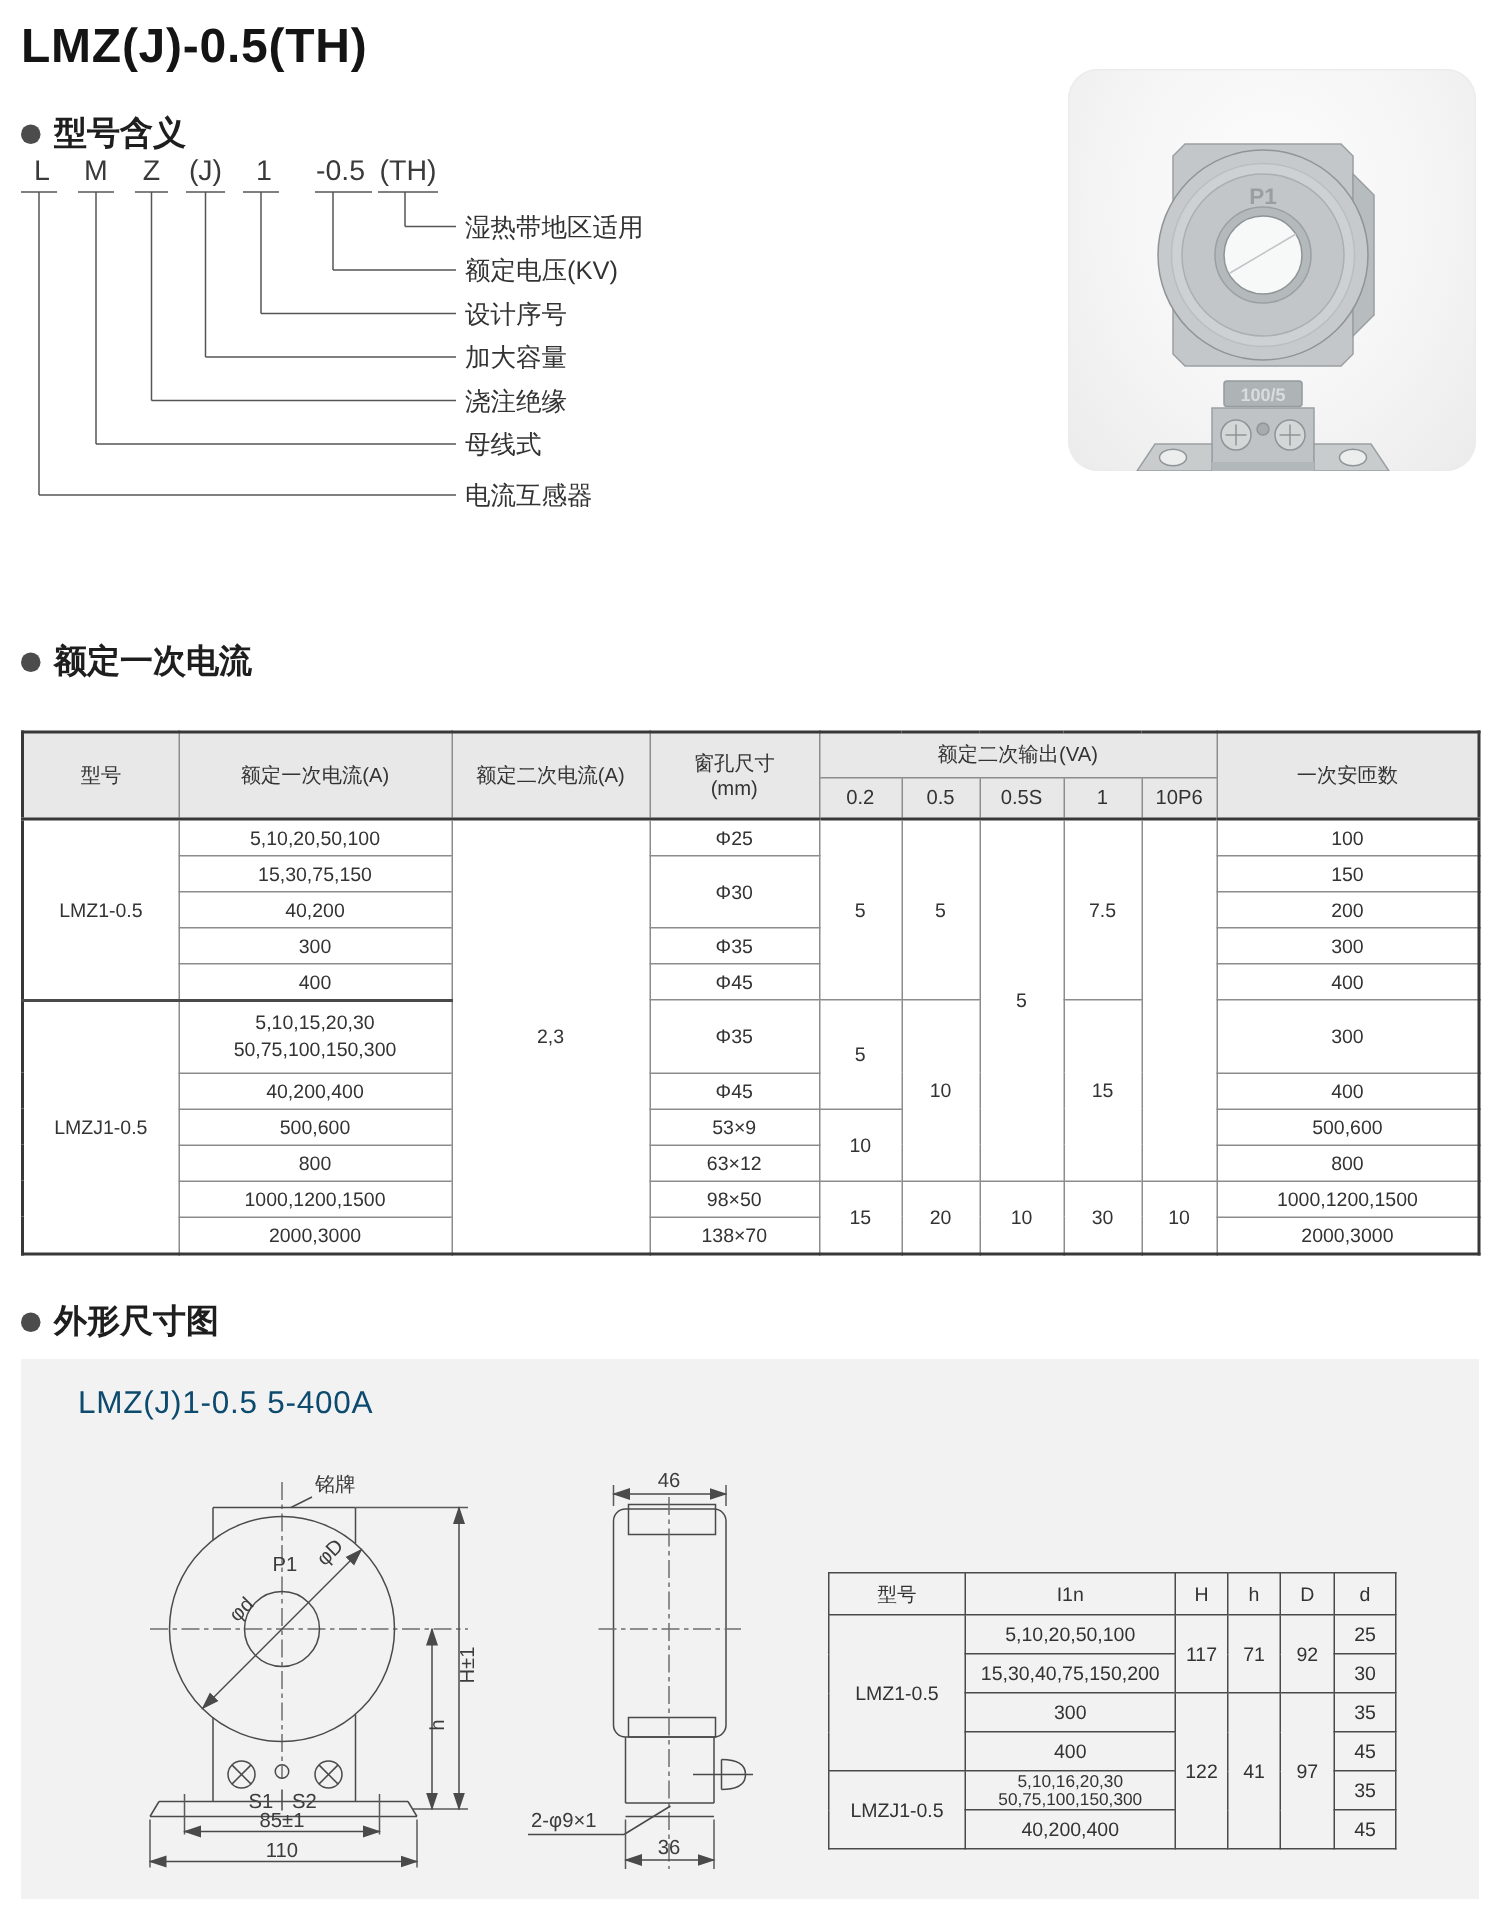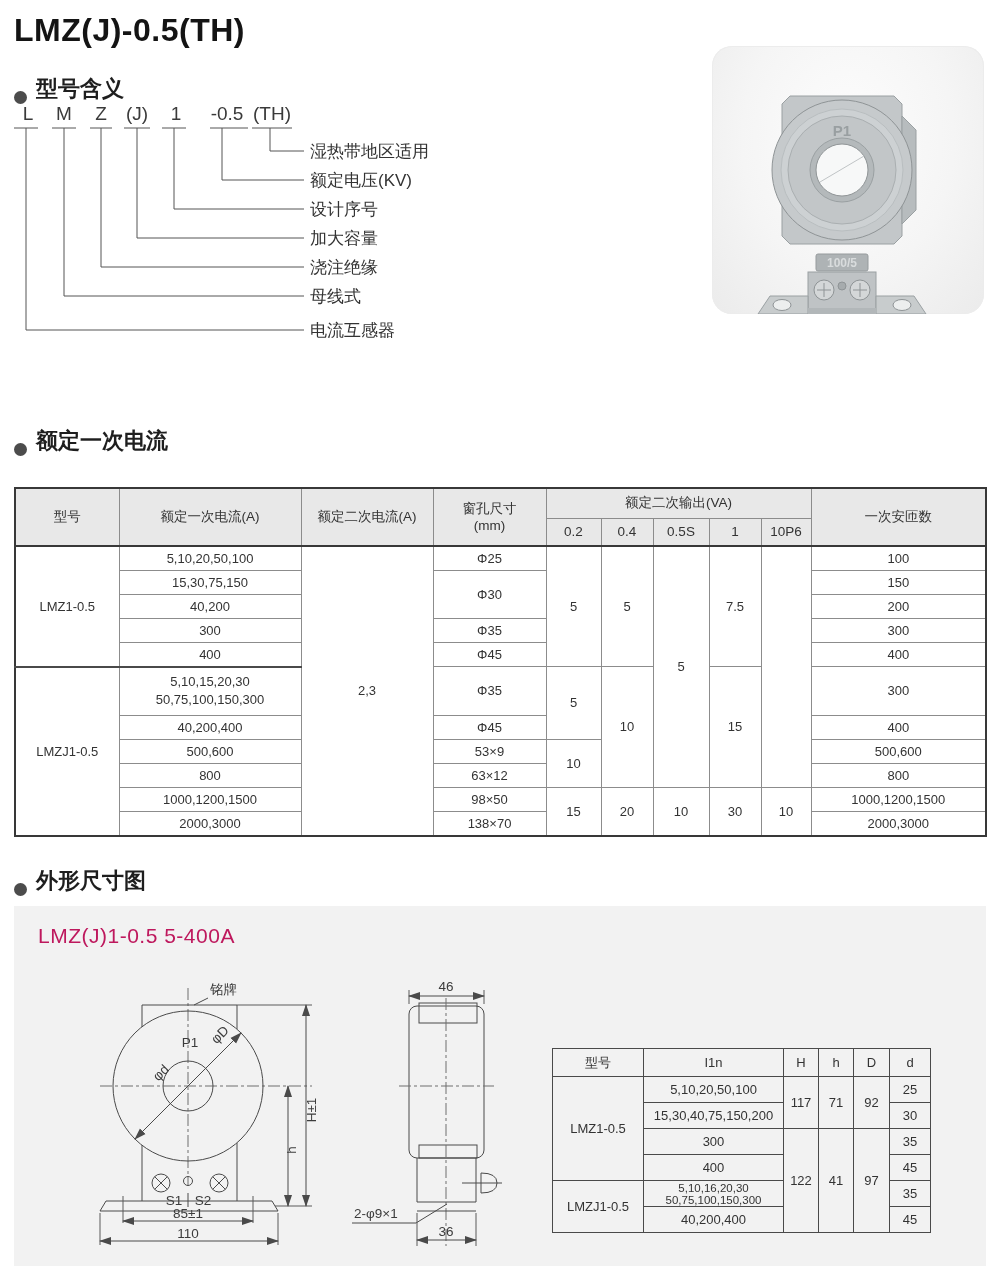--- a/index.html
+++ b/index.html
@@ -1,39 +1,39 @@
 <!DOCTYPE html>
 <html><head>
 <meta charset="utf-8">
 <style>
   html,body{margin:0;padding:0;background:#fff;}
   .page{position:relative;width:1000px;height:1280px;background:#ffffff;overflow:hidden;
         font-family:"Liberation Sans",sans-serif;color:#333;}
   .abs{position:absolute;}
   .page-title{left:14px;top:12px;font-size:32px;font-weight:bold;color:#141414;letter-spacing:.5px;}
-  .sec-head{display:flex;align-items:flex-end;font-size:22px;font-weight:bold;color:#1e1e1e;}
+  .sec-head{display:flex;align-items:center;font-size:22px;font-weight:bold;color:#1e1e1e;}
   .bullet{width:13px;height:13px;border-radius:50%;background:#4c4c4c;margin-right:9px;flex:0 0 auto;}
   
   .product{left:712px;top:46px;width:272px;height:268px;border-radius:20px;
            background:radial-gradient(ellipse at 50% 35%, #fdfdfd 0%, #f5f5f5 55%, #ebebeb 100%);
            box-shadow:inset 0 0 0 1px #ececec;}
   
   table.tech{position:absolute;left:14px;top:487px;width:971px;border-collapse:collapse;
              table-layout:fixed;background:#fff;border:2px solid #383838;text-align:center;color:#333;}
   .tech th{background:#e8e8e8;font-weight:normal;font-size:13.5px;border:1px solid #8c8c8c;padding:0;}
   .tech td{border:1px solid #8c8c8c;font-size:13px;height:23px;padding:0 3px;}
   .tech thead tr.hr1{height:30px;}
   .tech thead tr.hr2 th{height:26px;margin-left:25px;}
   .tech .hb{border-bottom:2px solid #383838;}
   .tech .sb{border-bottom:2px solid #4a4a4a;}
   .tech td.tall{height:47px;line-height:18px;}
   .pre{white-space:pre-line;}
   
   .panel{left:14px;top:906px;width:972px;height:360px;background:#f2f2f2;}
-  .panel-sub{left:24px;top:18px;font-size:21px;color:#be185d;letter-spacing:.5px;}
+  .panel-sub{left:38px;top:18px;font-size:21px;color:#0c4a6e;letter-spacing:.5px;}
   
   table.dims{position:absolute;left:538px;top:142px;width:378px;border-collapse:collapse;
              table-layout:fixed;text-align:center;color:#333;background:transparent;}
   .dims th,.dims td{border:1px solid #4a4a4a;padding:0 2px;font-size:13px;}
   .dims th{font-weight:normal;height:27px;}
   .dims td{height:25px;}
   .dims .small{font-size:11.5px;line-height:12px;}
   
   svg text{font-family:"Liberation Sans",sans-serif;}
   .draw line,.draw path,.draw rect,.draw circle,.draw polyline{stroke:#4a4a4a;fill:none;stroke-width:1;}
@@ -164,21 +164,21 @@
         <th rowspan="2" class="hb">型号</th>
         <th rowspan="2" class="hb">额定一次电流(A)</th>
         <th rowspan="2" class="hb">额定二次电流(A)</th>
         <th rowspan="2" class="hb pre">窗孔尺寸
 (mm)</th>
         <th colspan="5">额定二次输出(VA)</th>
         <th rowspan="2" class="hb">一次安匝数</th>
       </tr>
       <tr class="hr2">
         <th class="hb">0.2</th>
-        <th class="hb">0.4</th>
+        <th class="hb">0.5</th>
         <th class="hb">0.5S</th>
         <th class="hb">1</th>
         <th class="hb">10P6</th>
       </tr>
     </thead>
     <tbody>
       <tr>
         <td rowspan="5" class="sb">LMZ1-0.5</td>
         <td>5,10,20,50,100</td>
         <td rowspan="11">2,3</td>

